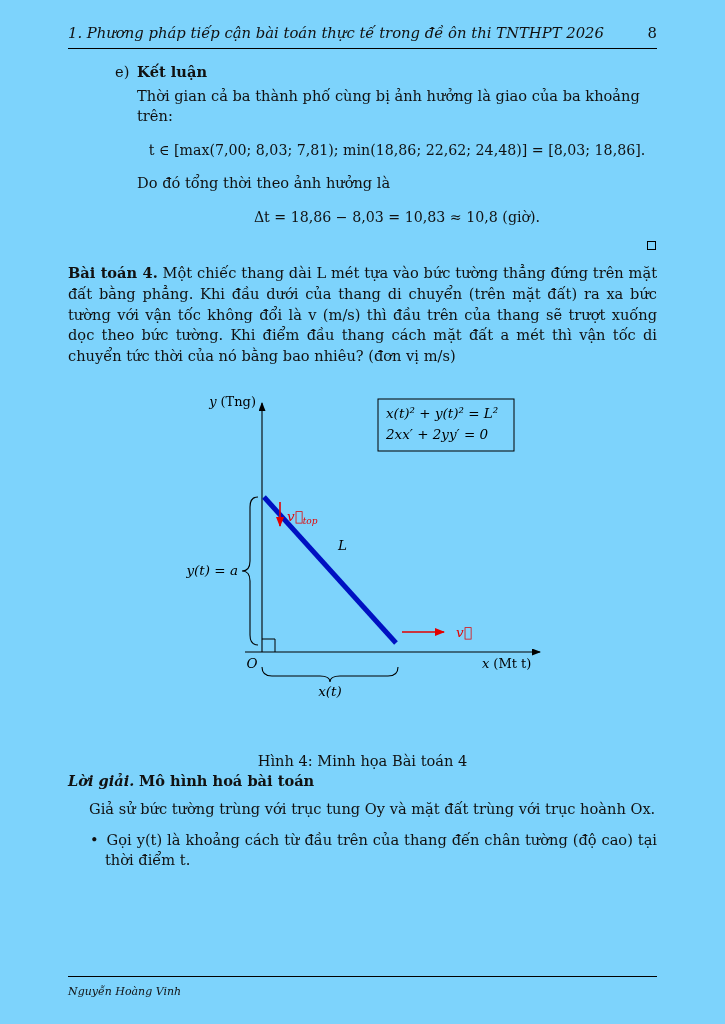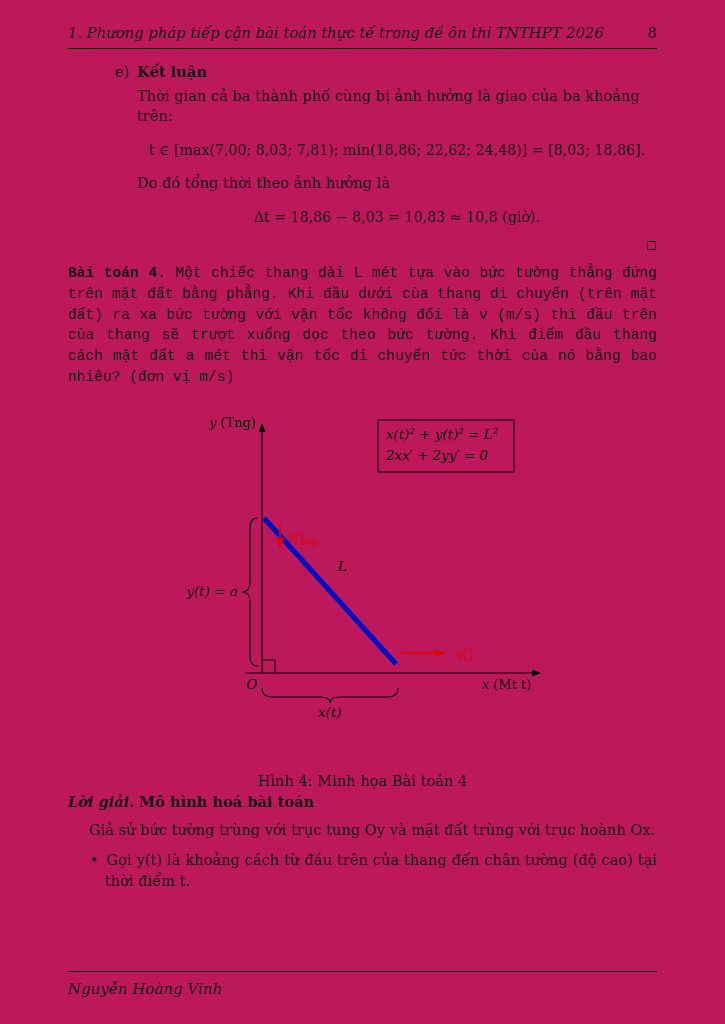--- a/index.html
+++ b/index.html
@@ -1,19 +1,19 @@
 <!DOCTYPE html>
 <html><head>
 <meta charset="utf-8">
 <style>
   * { margin:0; padding:0; box-sizing:border-box; }
   html,body { background:#ffffff; }
   body { font-family:"DejaVu Serif","Liberation Serif",serif; color:#111; }
   .page {
-    position:relative; width:725px; height:1024px; background:#be185d;
+    position:relative; width:725px; height:1024px; background:#7dd3fc;
     padding:22px 68px 0 68px; overflow:hidden;
     font-size:14.6px; line-height:1.42;
   }
   .it { font-style:italic; }
   .bold { font-weight:bold; }
   .bolditalic { font-weight:bold; font-style:italic; }
   .red { fill:#e40000; }
 
   
   .header { display:flex; justify-content:space-between; align-items:baseline;
@@ -27,36 +27,36 @@
 
   .equation { margin:13px 0 13px 69px; text-align:center; font-size:14.2px; }
   .overline { text-decoration:overline; }
 
   .item-e { margin-left:47px; margin-top:13px; }
   .item-e .item-label { display:inline-block; width:22px; }
   .item-body { margin-left:22px; margin-top:3px; }
 
   .qed { width:9px; height:9px; border:1.2px solid #000; margin:14px 1px 0 auto; }
 
-  .problem { margin-top:13px; text-align:justify;font-family:Liberation Mono, monospace; }
+  .problem { margin-top:13px; text-align:justify; }
 
   .figure-wrap { margin-top:24px; margin-left:116px; }
   .svg-math { font-family:"DejaVu Serif","Liberation Serif",serif; font-size:13.5px; font-style:italic; fill:#000; }
   .svg-label { font-family:"DejaVu Serif","Liberation Serif",serif; font-size:13px; fill:#000; }
 
   .caption { text-align:center; margin-top:44px; }
 
   .solution-head { }
   .solution-intro { margin-top:7px; margin-left:21px; }
   .sol-bullet { margin:10px 0 0 37px; text-indent:-15px; text-align:justify; }
   .sol-bullet::before { content:"•"; margin-right:8px; }
 
   .footer { position:absolute; left:68px; right:68px; bottom:24px;
             border-top:1.2px solid #000; padding-top:7px;
-            display:flex; justify-content:space-between; font-style:italic; font-size:15px; }
+            display:flex; justify-content:space-between; font-style:italic; font-size:11px; }
 </style>
 </head>
 <body>
 
 <div class="page">
 
   <div class="header">
     <span class="header-title">1. Phương pháp tiếp cận bài toán thực tế trong đề ôn thi TNTHPT 2026</span>
     <span class="header-page">8</span>
   </div>

